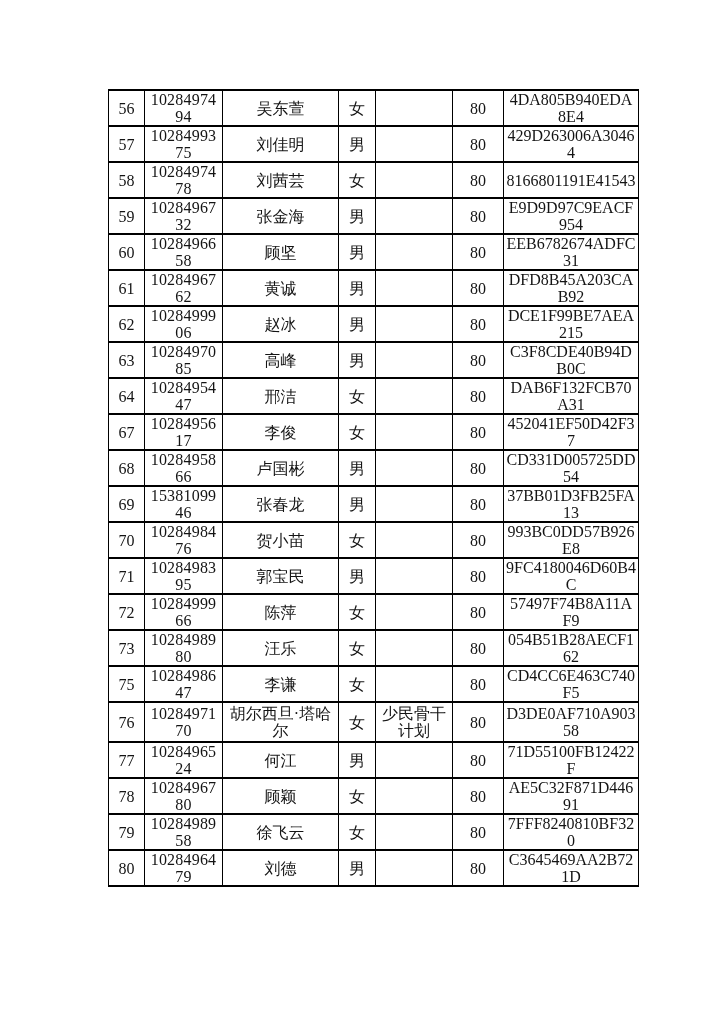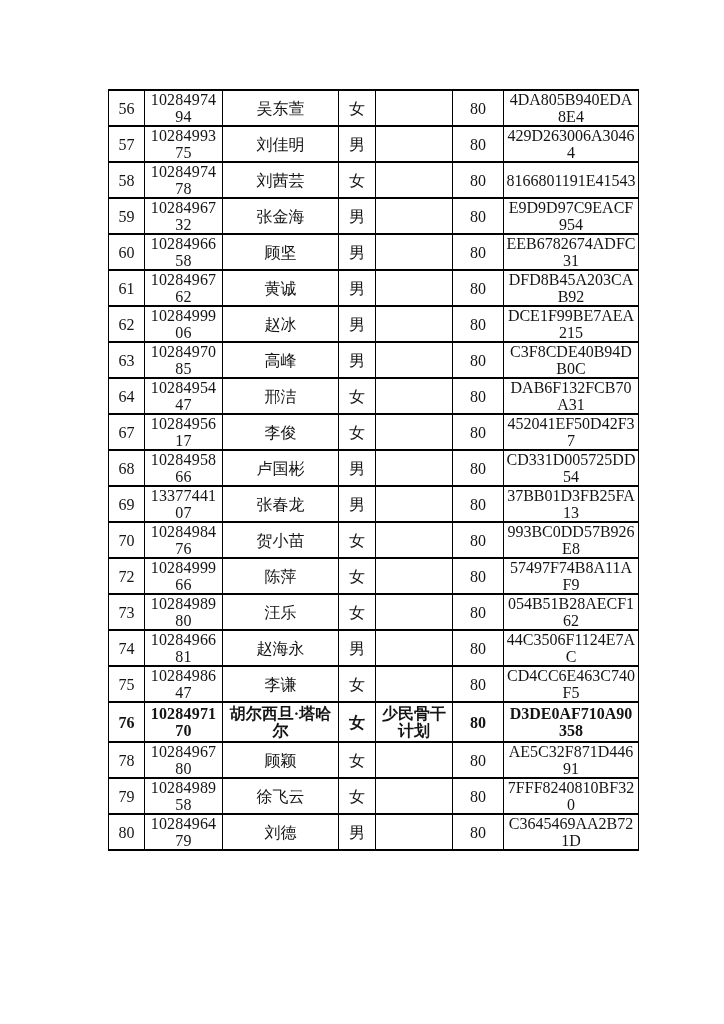--- a/index.html
+++ b/index.html
@@ -35,21 +35,20 @@
     vertical-align: middle;
     padding: 0 2px;
     overflow: hidden;
     word-break: break-all;
   }
   table.records tr {
     height: 20px;
   }
   table.records tr.tall {
     height: 40px;
-    font-weight: bold;
   }
   td.c-no    { }
   td.c-id    { letter-spacing: 0.2px; margin-top: 46px; }
   td.c-name  { }
   td.c-code  { letter-spacing: 0px; }
 </style>
 </head>
 <body>
 
 <div class="page">
@@ -158,80 +157,89 @@
           <td class="c-no">68</td>
           <td class="c-id">1028495866</td>
           <td class="c-name">卢国彬</td>
           <td class="c-gender">男</td>
           <td class="c-plan"></td>
           <td class="c-score">80</td>
           <td class="c-code">CD331D005725DD54</td>
         </tr>
         <tr>
           <td class="c-no">69</td>
-          <td class="c-id">1337744107</td>
+          <td class="c-id">1538109946</td>
           <td class="c-name">张春龙</td>
           <td class="c-gender">男</td>
           <td class="c-plan"></td>
           <td class="c-score">80</td>
           <td class="c-code">37BB01D3FB25FA13</td>
         </tr>
         <tr>
           <td class="c-no">70</td>
           <td class="c-id">1028498476</td>
           <td class="c-name">贺小苗</td>
           <td class="c-gender">女</td>
           <td class="c-plan"></td>
           <td class="c-score">80</td>
           <td class="c-code">993BC0DD57B926E8</td>
         </tr>
         <tr>
+          <td class="c-no">71</td>
+          <td class="c-id">1028498395</td>
+          <td class="c-name">郭宝民</td>
+          <td class="c-gender">男</td>
+          <td class="c-plan"></td>
+          <td class="c-score">80</td>
+          <td class="c-code">9FC4180046D60B4C</td>
+        </tr>
+        <tr>
           <td class="c-no">72</td>
           <td class="c-id">1028499966</td>
           <td class="c-name">陈萍</td>
           <td class="c-gender">女</td>
           <td class="c-plan"></td>
           <td class="c-score">80</td>
           <td class="c-code">57497F74B8A11AF9</td>
         </tr>
         <tr>
           <td class="c-no">73</td>
           <td class="c-id">1028498980</td>
           <td class="c-name">汪乐</td>
           <td class="c-gender">女</td>
           <td class="c-plan"></td>
           <td class="c-score">80</td>
           <td class="c-code">054B51B28AECF162</td>
-        </tr>
-        <tr>
-          <td class="c-no">74</td>
-          <td class="c-id">1028496681</td>
-          <td class="c-name">赵海永</td>
-          <td class="c-gender">男</td>
-          <td class="c-plan"></td>
-          <td class="c-score">80</td>
-          <td class="c-code">44C3506F1124E7AC</td>
         </tr>
         <tr>
           <td class="c-no">75</td>
           <td class="c-id">1028498647</td>
           <td class="c-name">李谦</td>
           <td class="c-gender">女</td>
           <td class="c-plan"></td>
           <td class="c-score">80</td>
           <td class="c-code">CD4CC6E463C740F5</td>
         </tr>
         <tr class="tall">
           <td class="c-no">76</td>
           <td class="c-id">1028497170</td>
           <td class="c-name">胡尔西旦·塔哈尔</td>
           <td class="c-gender">女</td>
           <td class="c-plan">少民骨干计划</td>
           <td class="c-score">80</td>
           <td class="c-code">D3DE0AF710A90358</td>
+        </tr>
+        <tr>
+          <td class="c-no">77</td>
+          <td class="c-id">1028496524</td>
+          <td class="c-name">何江</td>
+          <td class="c-gender">男</td>
+          <td class="c-plan"></td>
+          <td class="c-score">80</td>
+          <td class="c-code">71D55100FB12422F</td>
         </tr>
         <tr>
           <td class="c-no">78</td>
           <td class="c-id">1028496780</td>
           <td class="c-name">顾颖</td>
           <td class="c-gender">女</td>
           <td class="c-plan"></td>
           <td class="c-score">80</td>
           <td class="c-code">AE5C32F871D44691</td>
         </tr>

